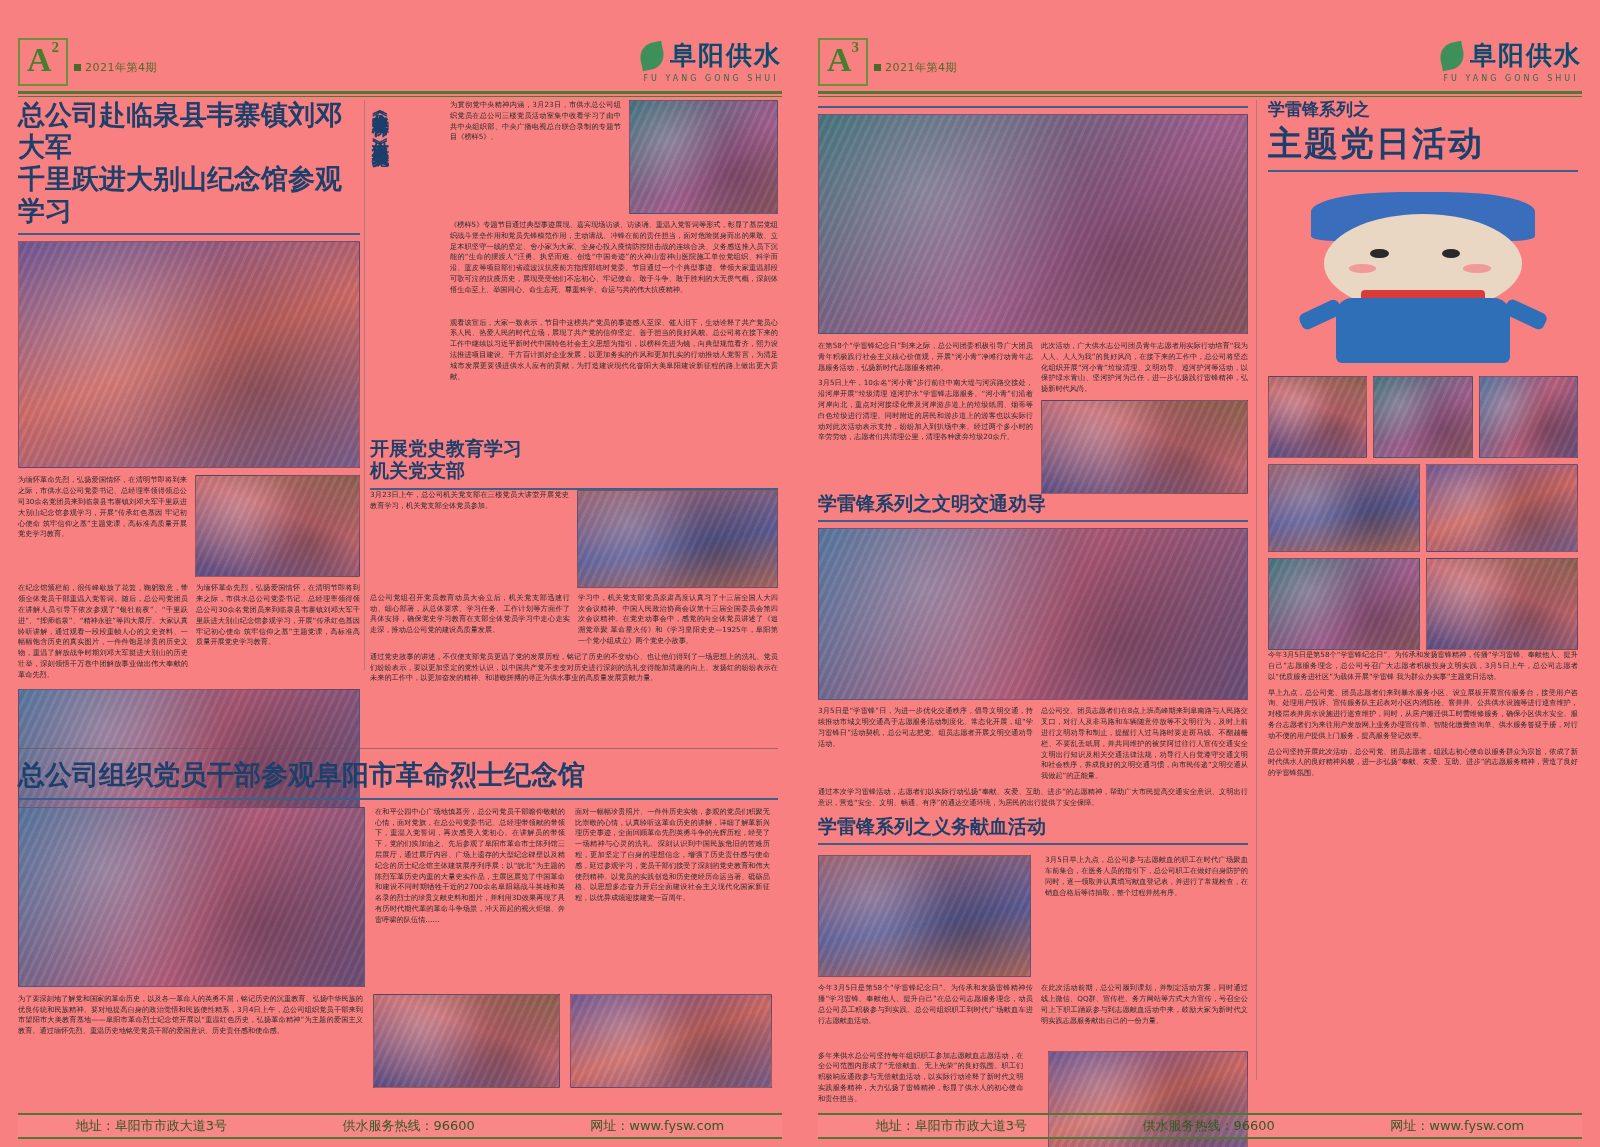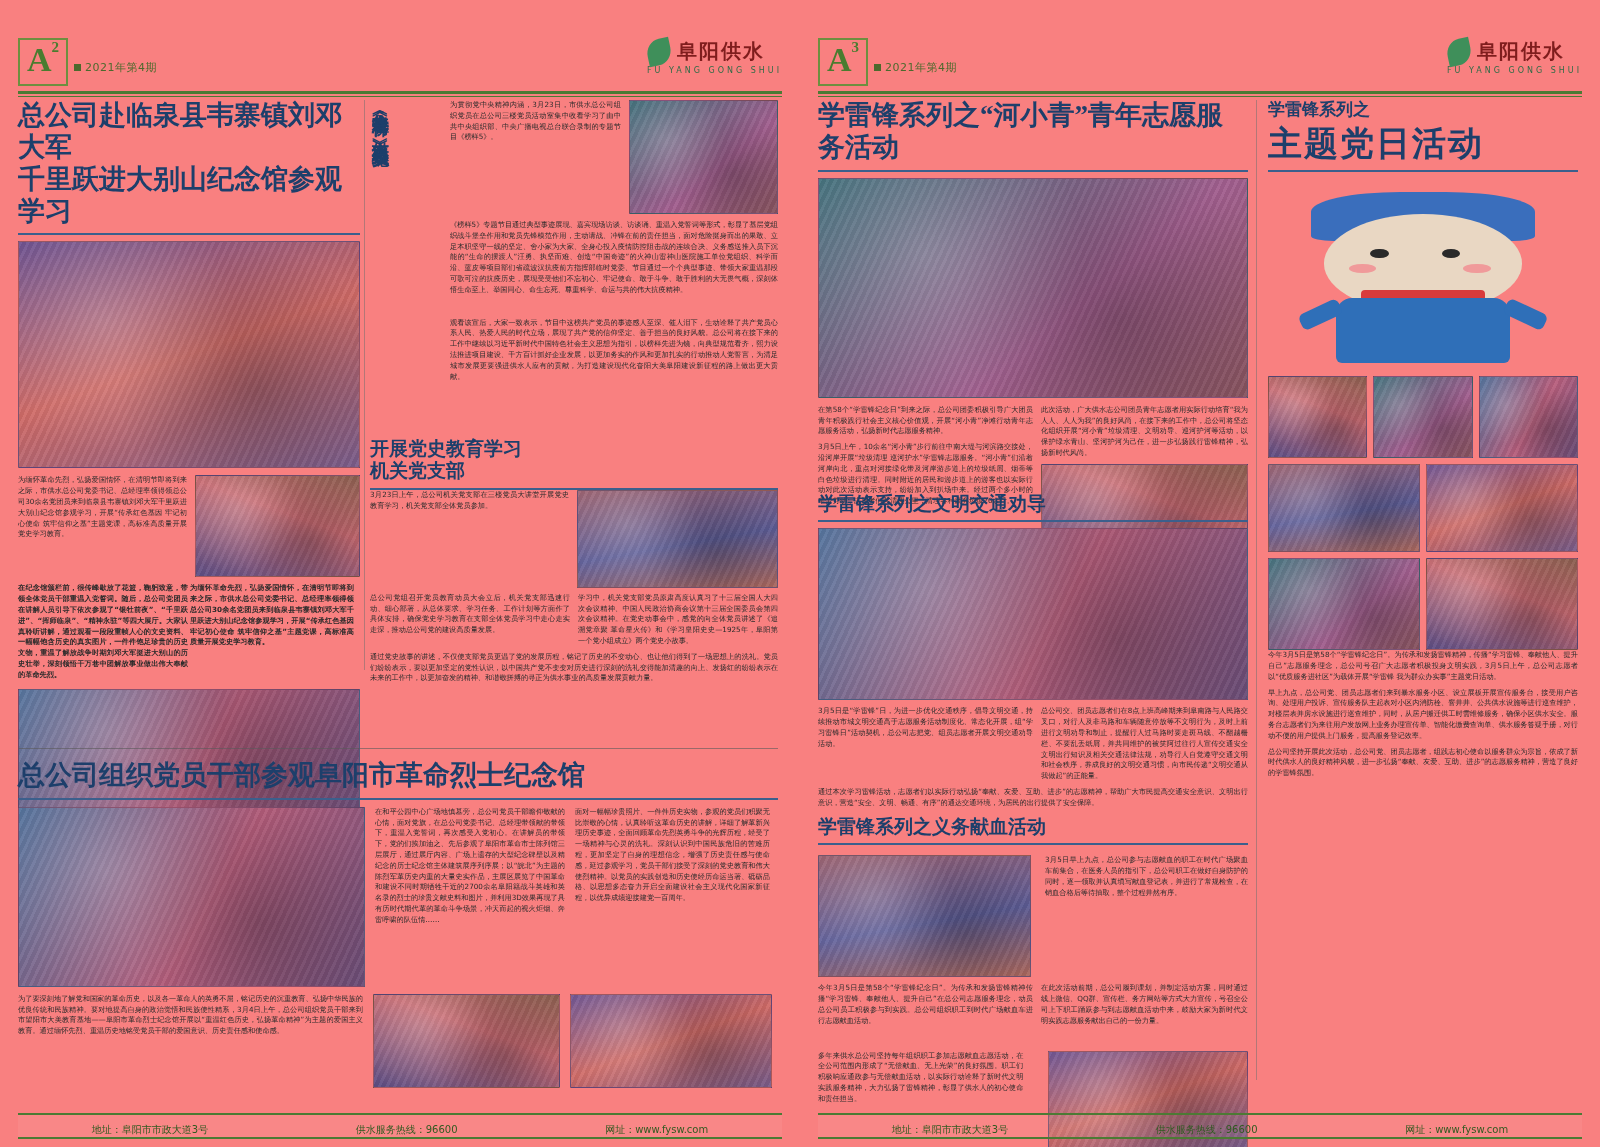--- a/index.html
+++ b/index.html
@@ -28,21 +28,21 @@
   }
   .issue .sq{display:inline-block;width:7px;height:7px;background:#4c6a2d;margin-right:4px;}
   .nameplate{position:absolute;right:0;top:0;text-align:center;}
   .nameplate .logo-row{display:flex;align-items:center;gap:6px;}
   .leaf{width:24px;height:26px;position:relative;}
   .leaf:before{
     content:"";position:absolute;inset:0;
     background:#3f8f5a;
     border-radius:60% 0 60% 0;transform:rotate(-12deg);
   }
-  .np-cn{font-family:"Liberation Serif",serif;font-size:20px;font-weight:bold;color:#7f1d1d;letter-spacing:2px;}
+  .np-cn{font-family:"Liberation Serif",serif;font-size:26px;font-weight:bold;color:#0c4a6e;letter-spacing:2px;}
   .np-en{font-size:8px;letter-spacing:3px;color:#2e6b46;text-align:center;margin-top:1px;}
   .rule-thick{height:3px;background:#4c7a34;margin-top:3px;}
   .rule-thin{height:1px;background:#4c7a34;margin-top:2px;}
 
   
   .headline{
     font-family:"Liberation Serif",serif;font-weight:bold;color:#1d3f6b;
     line-height:1.18;
   }
   .hl-xl{font-size:27px;}
@@ -76,22 +76,22 @@
   .vr{position:absolute;width:1px;background:#6d6d6d;opacity:.5;}
   .hr-line{height:1px;background:#5a5a5a;opacity:.6;}
   .hr-dark{height:2px;background:#3c5f8c;}
 
   .col{position:absolute;}
 
   
   .footer{
     position:absolute;left:18px;right:18px;bottom:8px;height:22px;
     border-top:2px solid #4c7a34;border-bottom:2px solid #4c7a34;
-    display:flex;align-items:flex-end;justify-content:space-around;
-    font-size:10px;color:#2f5a20;background:rgba(255,255,255,.06);
+    display:flex;align-items:center;justify-content:space-around;
+    font-size:13px;color:#2f5a20;background:rgba(255,255,255,.06);
   }
   .footer span{white-space:nowrap;}
 
   
   .mascot{position:relative;}
   .mascot .head{position:absolute;left:18%;top:18%;width:64%;height:52%;background:#e9d7c3;border-radius:50%;}
   .mascot .hat{position:absolute;left:14%;top:6%;width:72%;height:26%;background:#3a6ebc;border-radius:40% 40% 10% 10%;}
   .mascot .body{position:absolute;left:22%;top:62%;width:56%;height:34%;background:#2f6fb8;border-radius:16px 16px 6px 6px;}
   .mascot .scarf{position:absolute;left:30%;top:58%;width:40%;height:10%;background:#d93b3b;border-radius:4px;}
   .mascot .eye{position:absolute;width:6%;height:5%;background:#2a2a2a;border-radius:50%;top:36%;}
@@ -131,21 +131,21 @@
 
       <div class="col" style="left:0;top:62px;width:342px;">
         <div class="headline hl-xl">总公司赴临泉县韦寨镇刘邓大军</div>
         <div class="headline hl-xl">千里跃进大别山纪念馆参观学习</div>
         <div class="hr-dark" style="margin-top:6px;"></div>
         <div class="photo ph-a" style="height:225px;margin-top:6px;"></div>
         <div style="display:flex;gap:8px;margin-top:7px;">
           <div class="body-text" style="width:170px;">为缅怀革命先烈，弘扬爱国情怀，在清明节即将到来之际，市供水总公司党委书记、总经理率领得领总公司30余名党团员来到临泉县韦寨镇刘邓大军千里跃进大别山纪念馆参观学习，开展“传承红色基因 牢记初心使命  筑牢信仰之基”主题党课，高标准高质量开展党史学习教育。</div>
           <div class="photo ph-c" style="width:164px;height:100px;"></div>
         </div>
-        <div style="display:flex;gap:2px;margin-top:6px;font-weight:bold;">
+        <div style="display:flex;gap:8px;margin-top:6px;">
           <div class="body-text" style="width:170px;">在纪念馆颁栏前，很传峰歇放了花篮，鞠躬致意，带领全体党员干部重温入党誓词。随后，总公司党团员在讲解人员引导下依次参观了“银牡前夜”、“千里跃进”、“挥师临泉”、“精神永驻”等四大展厅。大家认真聆听讲解，通过观看一段段重帧人心的文史资料、一幅幅饱含历史的真实图片，一件件饱足珍贵的历史文物，重温了解放战争时期刘邓大军挺进大别山的历史壮举，深刻领悟干万巷中团解放事业做出伟大奉献的革命先烈。</div>
           <div class="body-text" style="width:164px;">为缅怀革命先烈，弘扬爱国情怀，在清明节即将到来之际，市供水总公司党委书记、总经理率领得领总公司30余名党团员来到临泉县韦寨镇刘邓大军千里跃进大别山纪念馆参观学习，开展“传承红色基因 牢记初心使命  筑牢信仰之基”主题党课，高标准高质量开展党史学习教育。</div>
         </div>
         <div class="photo ph-b" style="height:120px;margin-top:8px;"></div>
       </div>
 
       <div class="col" style="left:352px;top:62px;width:72px;height:300px;">
         <div class="headline hl-vert">集中收看《榜样5》市供水总公司组织党员</div>
       </div>
       <div class="vr" style="left:346px;top:62px;height:570px;"></div>
@@ -215,21 +215,20 @@
             <div class="leaf"></div>
             <div class="np-cn">阜阳供水</div>
           </div>
           <div class="np-en">FU YANG GONG SHUI</div>
         </div>
       </div>
       <div class="rule-thick"></div>
       <div class="rule-thin"></div>
 
       <div class="col" style="left:0;top:62px;width:430px;">
-        <div class="headline hl-xl">学雷锋系列之“河小青”青年志愿服务活动</div>
         <div class="hr-dark" style="margin-top:6px;"></div>
         <div class="photo ph-d" style="height:218px;margin-top:6px;"></div>
         <div style="display:flex;gap:8px;margin-top:7px;">
           <div style="width:215px;">
             <div class="body-text">在第58个“学雷锋纪念日”到来之际，总公司团委积极引导广大团员青年积极践行社会主义核心价值观，开展“河小青”净滩行动青年志愿服务活动，弘扬新时代志愿服务精神。</div>
             <div class="body-text" style="margin-top:5px;">3月5日上午，10余名“河小青”步行前往中南大堤与河滨路交接处，沿河岸开展“垃圾清理  巡河护水”学雷锋志愿服务。“河小青”们沿着河岸向北，重点对河接绿化带及河岸游步道上的垃圾纸屑、烟蒂等白色垃圾进行清理。同时附近的居民和游步道上的游客也以实际行动对此次活动表示支持，纷纷加入到扒场中来。经过两个多小时的辛劳劳动，志愿者们共清理公里，清理各种废弃垃圾20余斤。</div>
           </div>
           <div style="width:207px;">
             <div class="body-text">此次活动，广大供水志公司团员青年志愿者用实际行动培育“我为人人、人人为我”的良好风尚，在接下来的工作中，总公司将坚态化组织开展“河小青”垃圾清理、文明劝导、巡河护河等活动，以保护绿水青山、坚河护河为己任，进一步弘扬践行雷锋精神，弘扬新时代风尚。</div>
             <div class="photo ph-c" style="height:92px;margin-top:5px;"></div>

